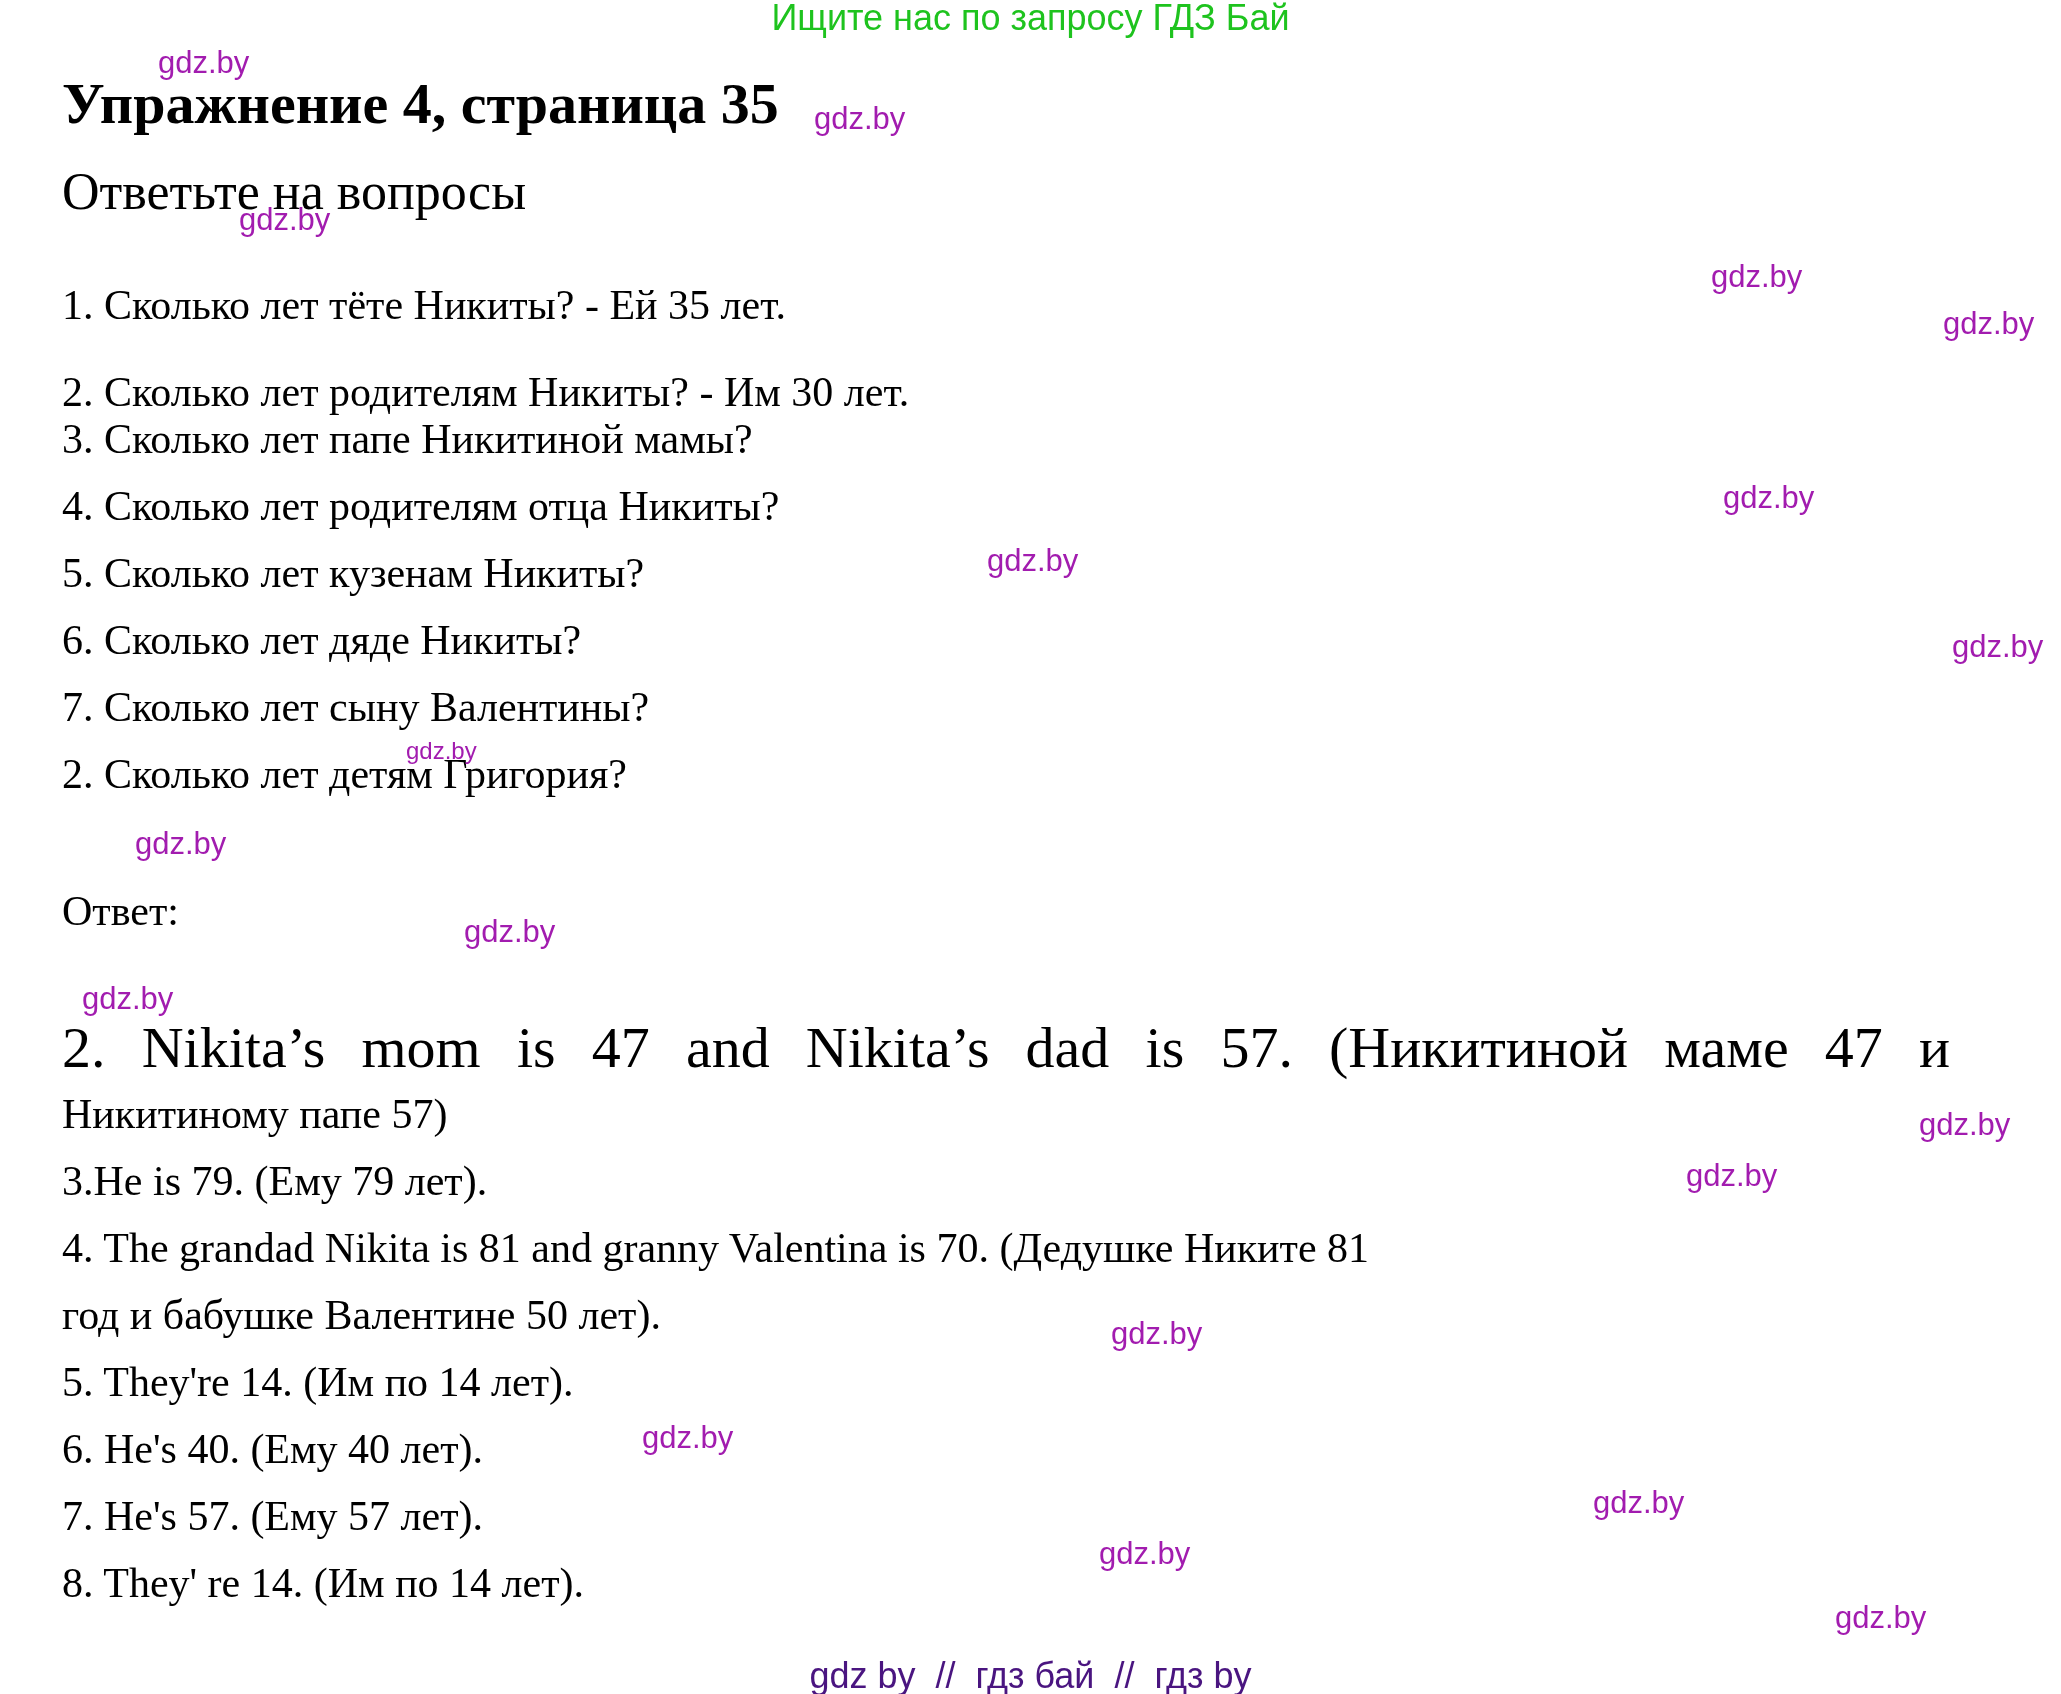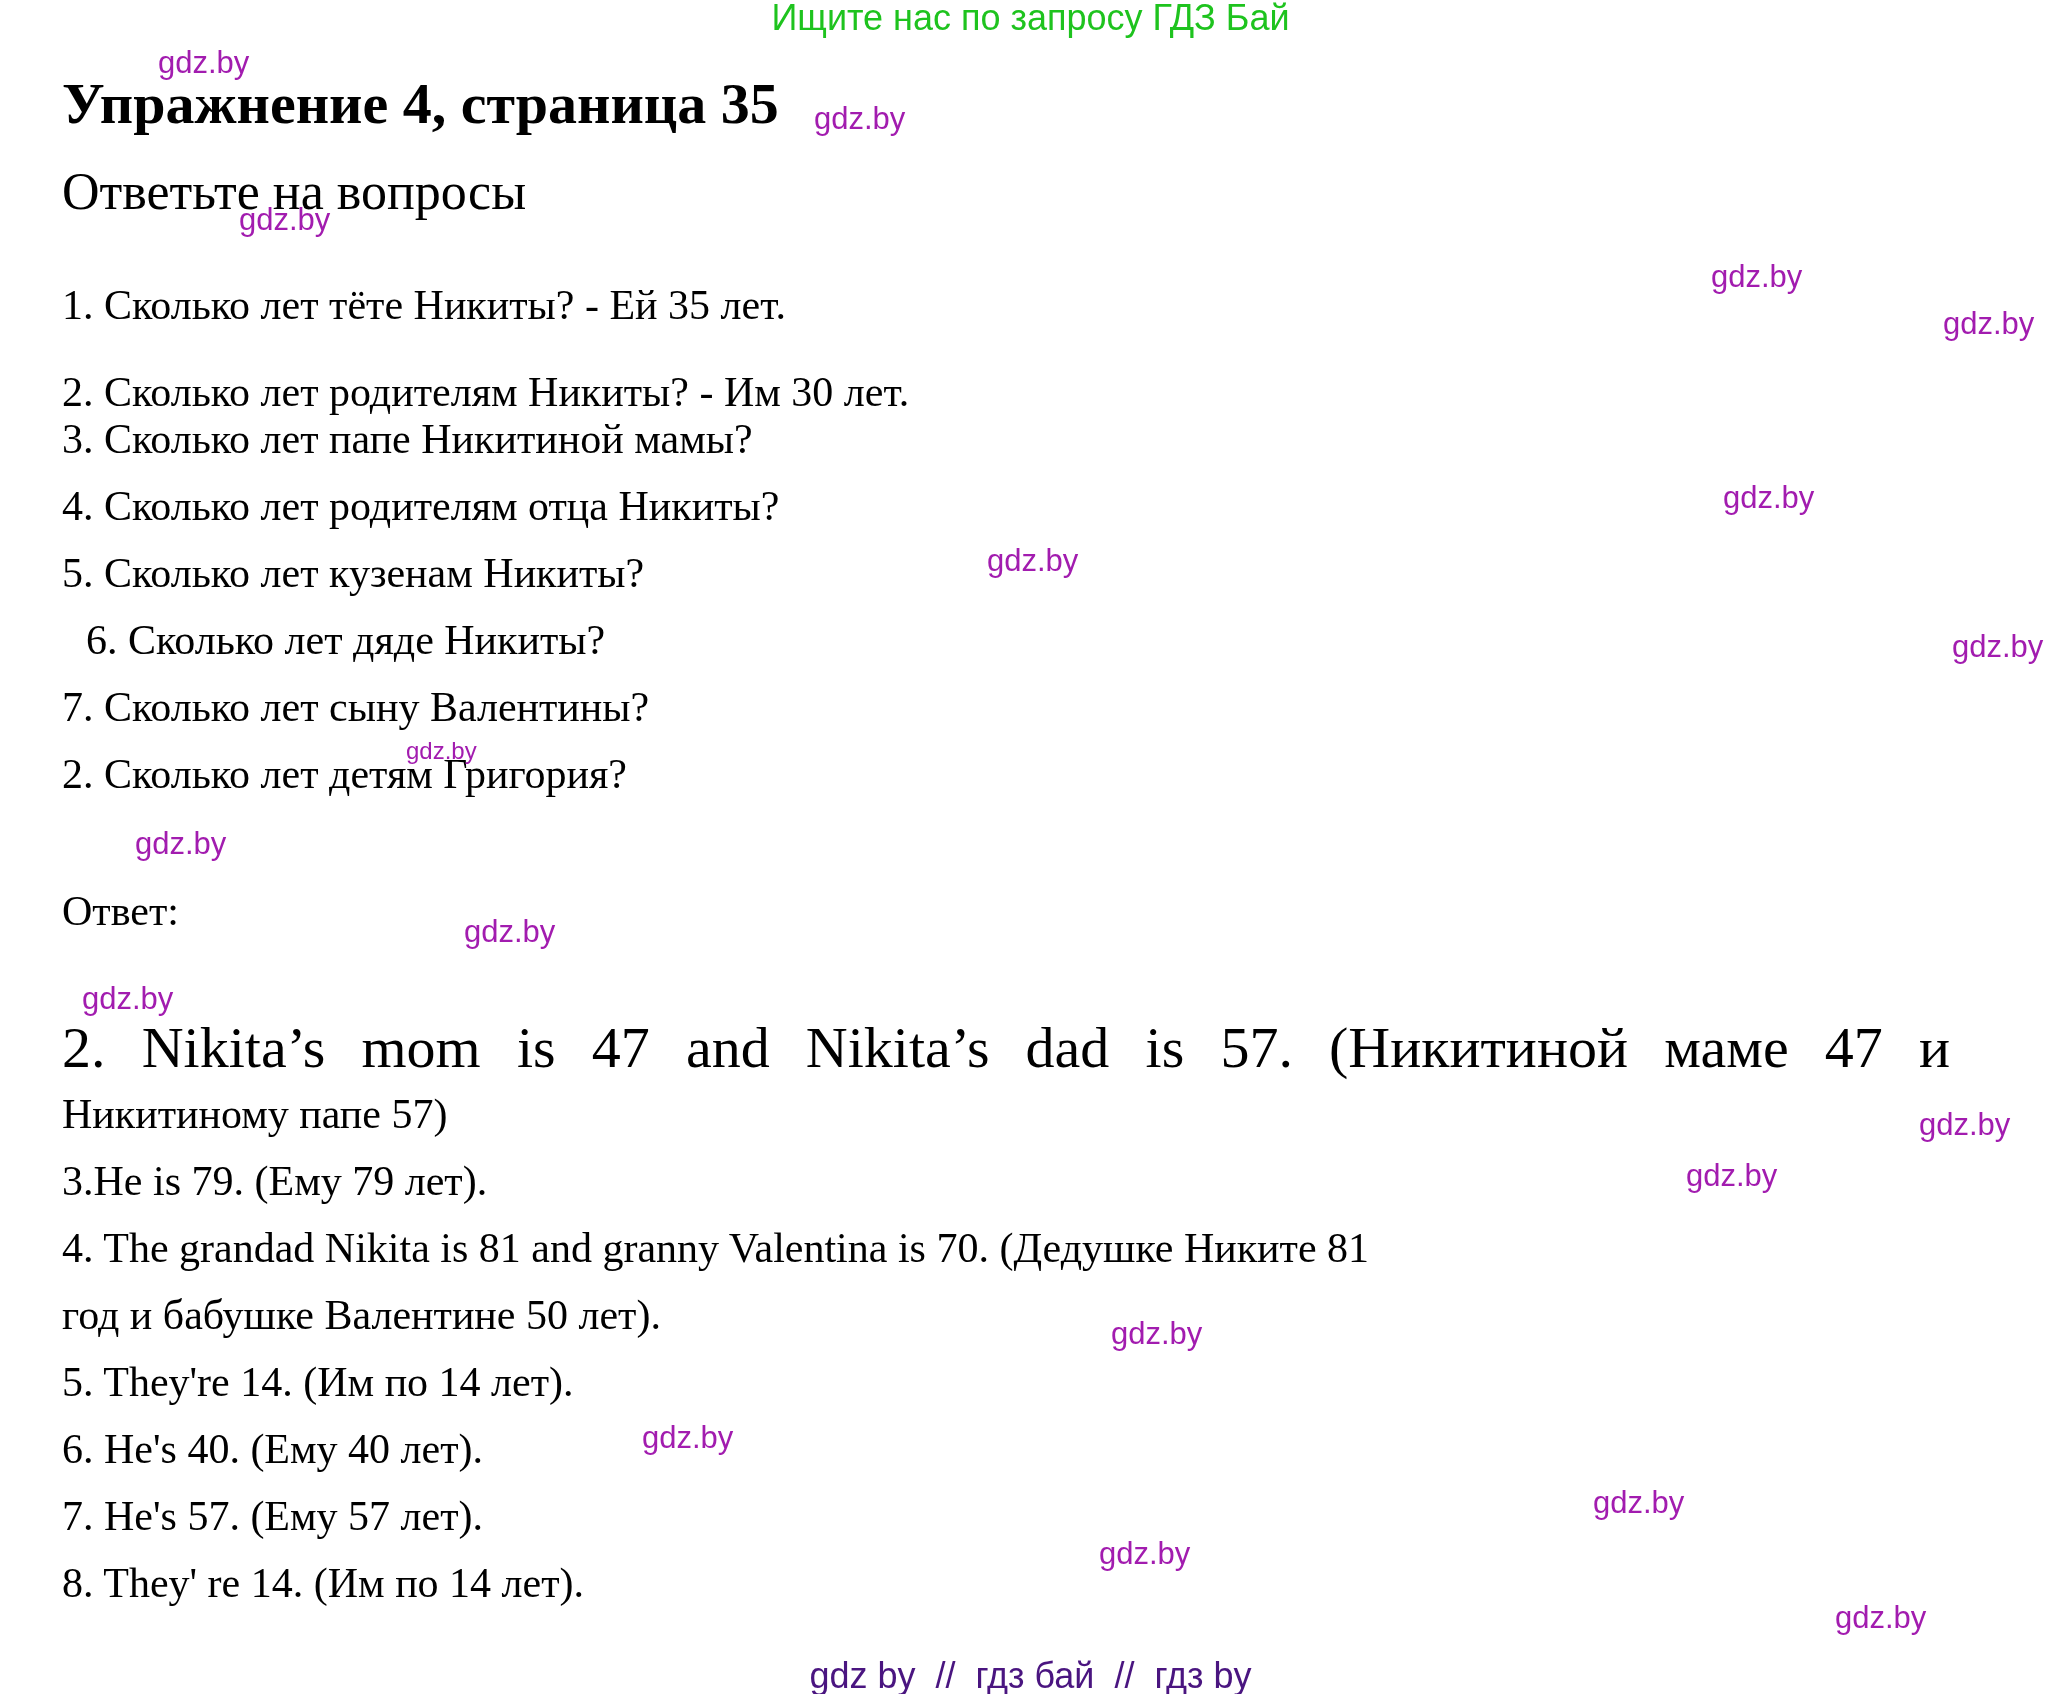--- a/index.html
+++ b/index.html
@@ -95,21 +95,21 @@
 
 <div class="title">Упражнение 4, страница 35</div>
 <div class="subtitle">Ответьте на вопросы</div>
 
 <div>
   <div class="line" style="top:272px;">1. Сколько лет тёте Никиты? - Ей 35 лет.</div>
   <div class="line" style="top:359px;">2. Сколько лет родителям Никиты? - Им 30 лет.</div>
   <div class="line" style="top:406px;">3. Сколько лет папе Никитиной мамы?</div>
   <div class="line" style="top:473px;">4. Сколько лет родителям отца Никиты?</div>
   <div class="line" style="top:540px;">5. Сколько лет кузенам Никиты?</div>
-  <div class="line" style="top:607px;margin-left:24px;">6. Сколько лет дяде Никиты?</div>
+  <div class="line" style="top:607px;">6. Сколько лет дяде Никиты?</div>
   <div class="line" style="top:674px;">7. Сколько лет сыну Валентины?</div>
   <div class="line" style="top:741px;">2. Сколько лет детям Григория?</div>
 </div>
 
 <div class="line" style="top:878px;">Ответ:</div>
 
 <div>
   <div class="justified" style="top:1014px;">
     <span class="justified-first">2. Nikita’s mom is 47 and Nikita’s dad is 57. (Никитиной маме 47 и</span>
   </div>

